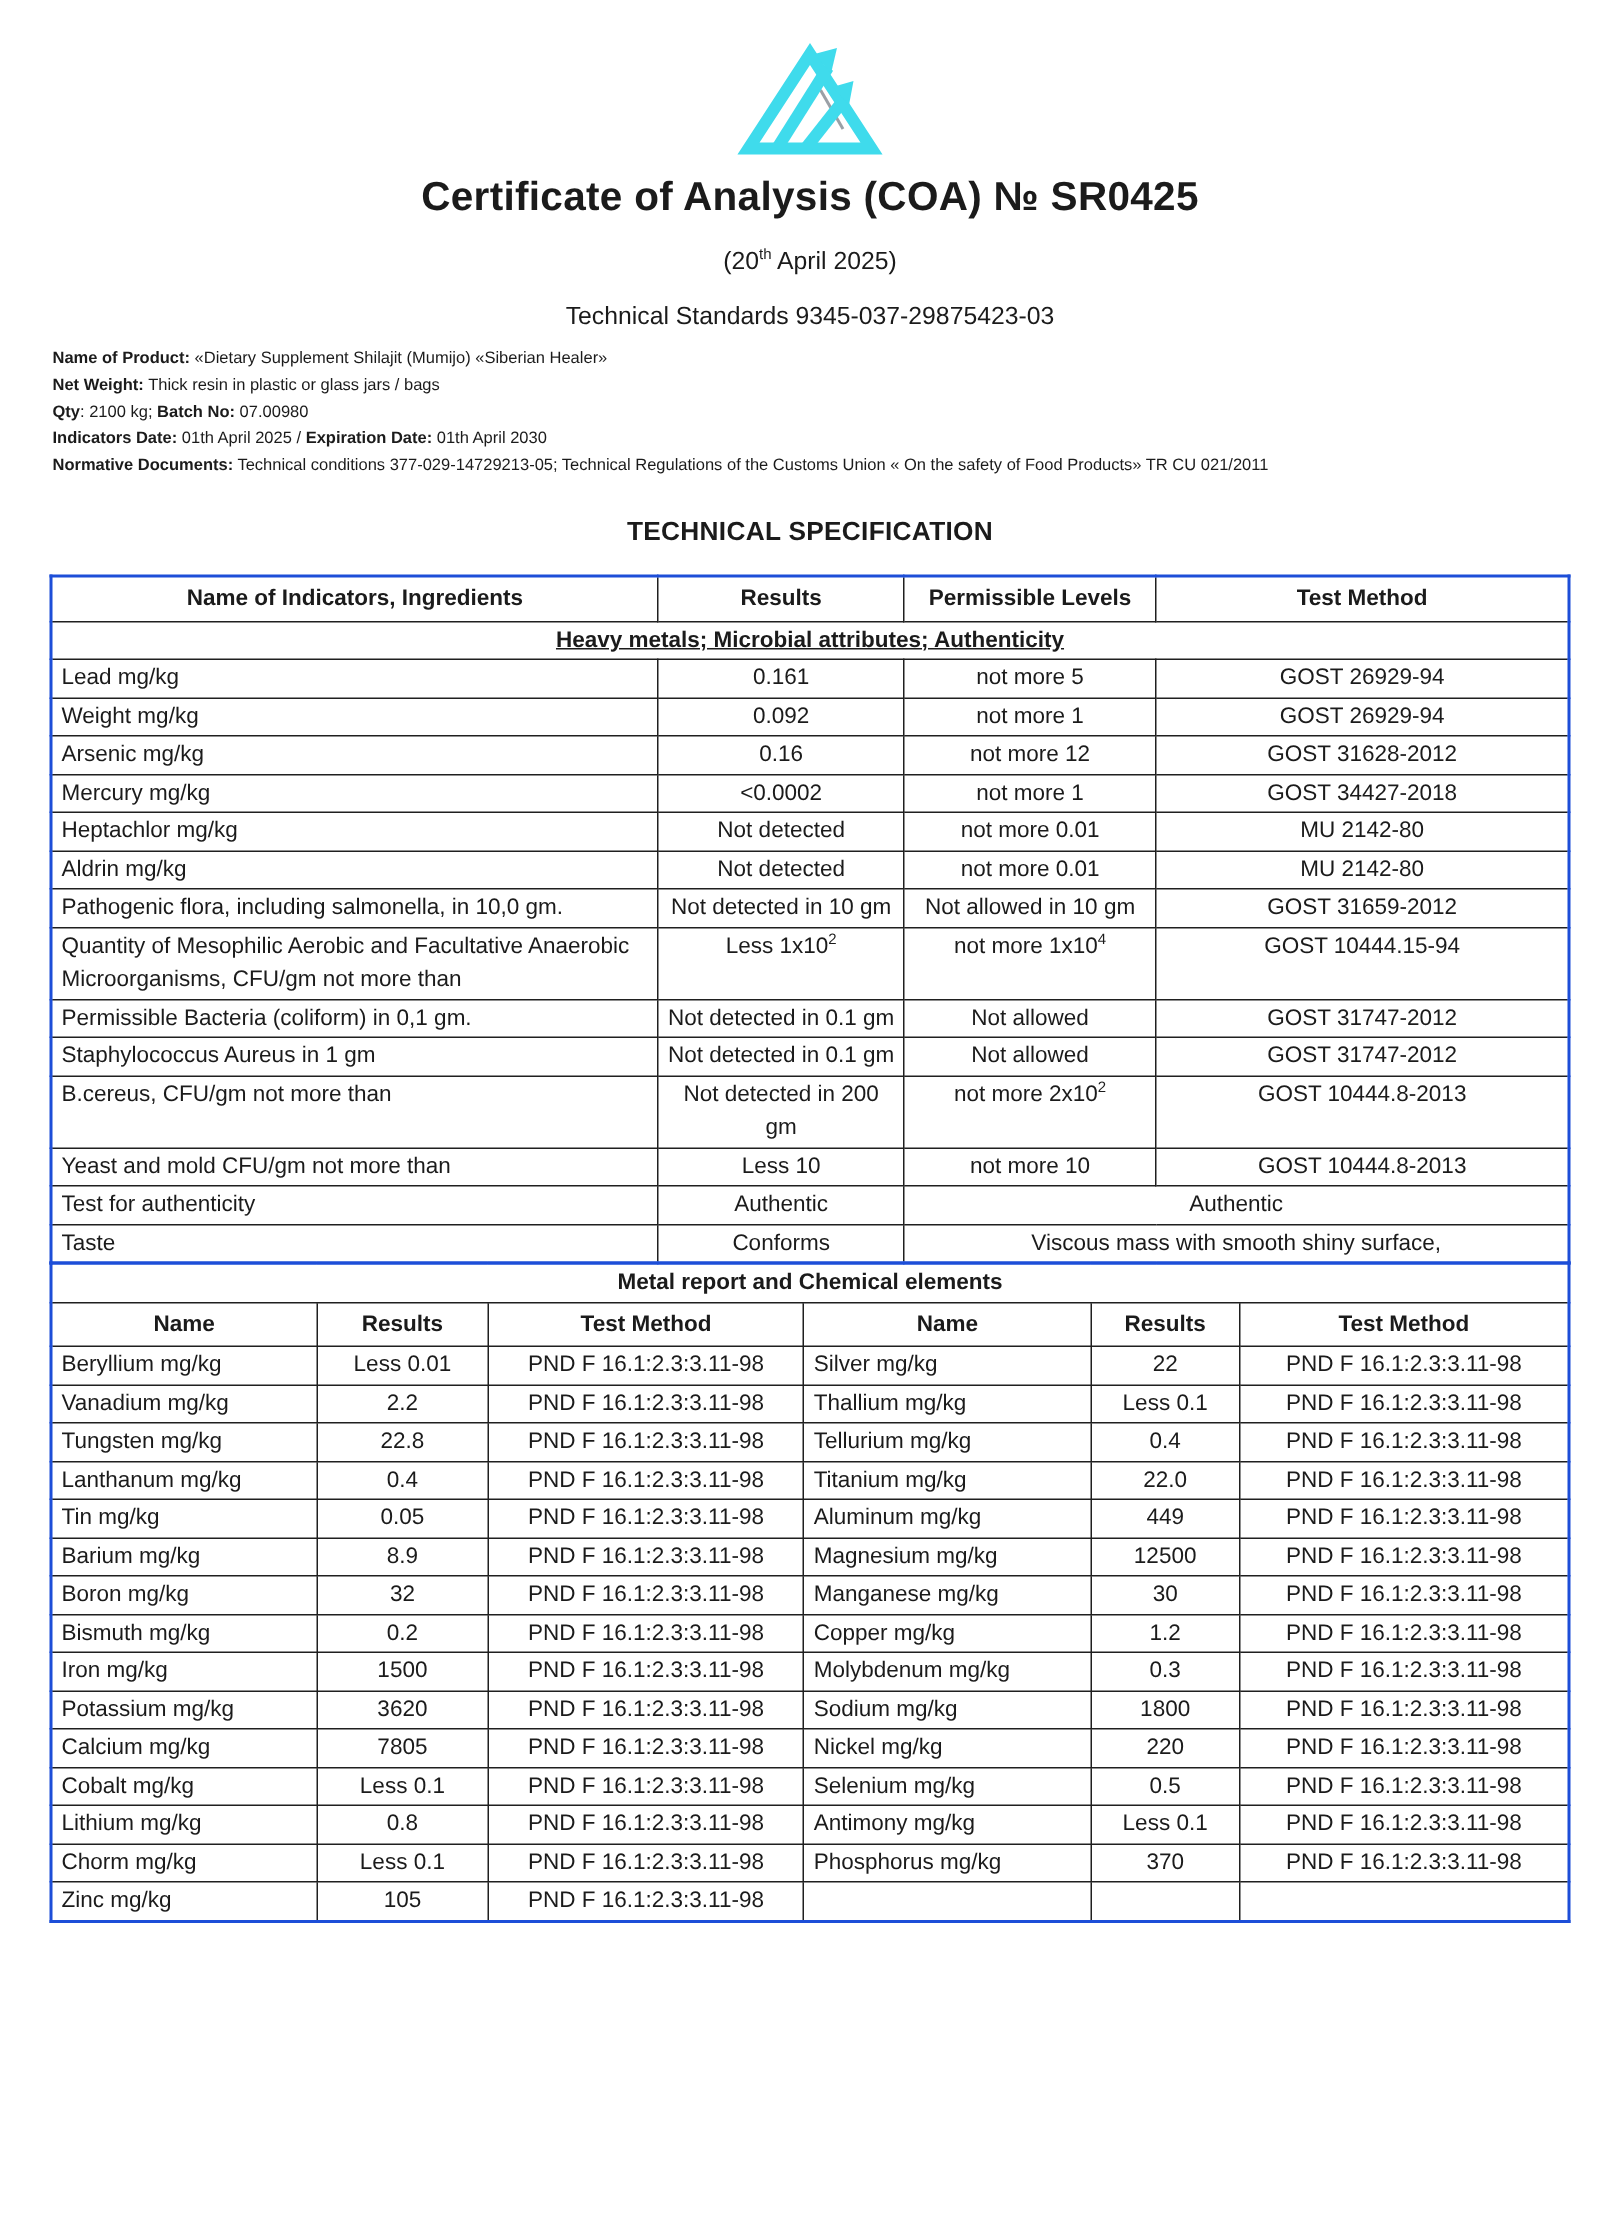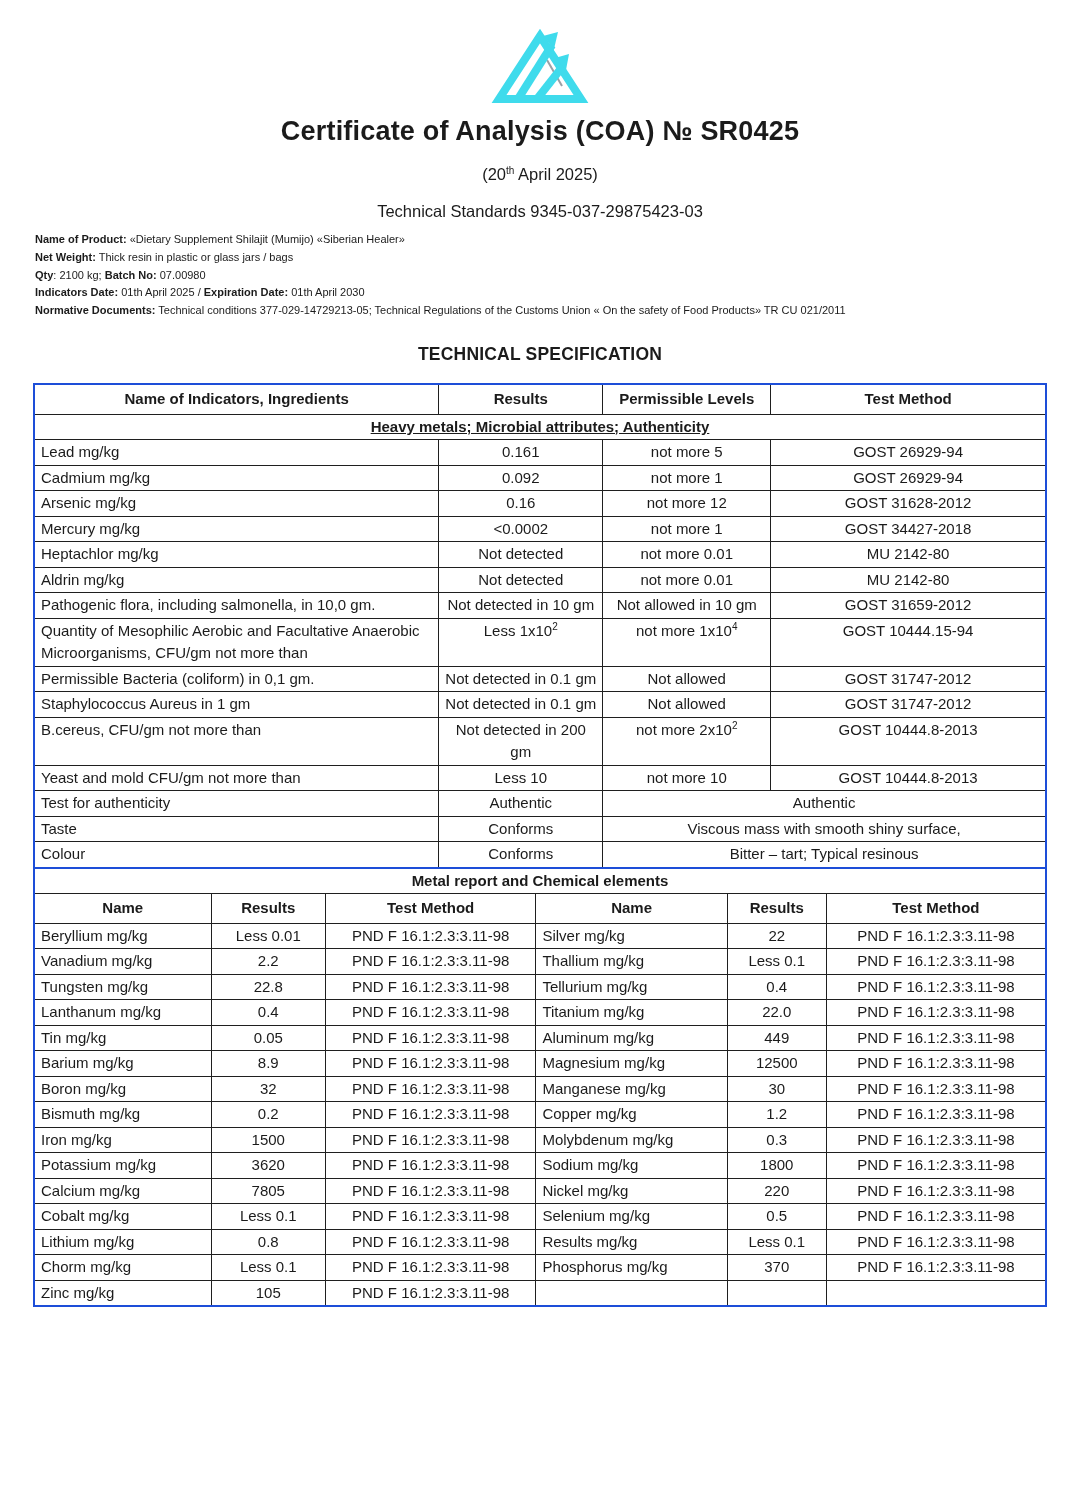--- a/index.html
+++ b/index.html
@@ -101,21 +101,21 @@
       </tr>
     </thead>
     <tbody id="spec-body">
         <tr>
           <td>Lead mg/kg</td>
           <td class="c">0.161</td>
           <td class="c">not more 5</td>
           <td class="c">GOST 26929-94</td>
         </tr>
         <tr>
-          <td>Cadmium mg/kg</td>
+          <td>Weight mg/kg</td>
           <td class="c">0.092</td>
           <td class="c">not more 1</td>
           <td class="c">GOST 26929-94</td>
         </tr>
         <tr>
           <td>Arsenic mg/kg</td>
           <td class="c">0.16</td>
           <td class="c">not more 12</td>
           <td class="c">GOST 31628-2012</td>
         </tr>
@@ -175,25 +175,20 @@
         </tr>
         <tr>
           <td>Test for authenticity</td>
           <td class="c">Authentic</td>
           <td class="c" colspan="2">Authentic</td>
         </tr>
         <tr>
           <td>Taste</td>
           <td class="c">Conforms</td>
           <td class="c" colspan="2">Viscous mass with smooth shiny surface,</td>
-        </tr>
-        <tr>
-          <td>Colour</td>
-          <td class="c">Conforms</td>
-          <td class="c" colspan="2">Bitter – tart; Typical resinous</td>
         </tr>
       </tbody>
   </table>
 
   <table class="outer" id="metals-table">
     <colgroup>
       <col style="width:17.5%">
         <col style="width:11.3%">
         <col style="width:20.8%">
       <col style="width:18.9%">
@@ -307,21 +302,21 @@
           <td class="c">Less 0.1</td>
           <td class="c">PND F 16.1:2.3:3.11-98</td>
           <td>Selenium mg/kg</td>
           <td class="c">0.5</td>
           <td class="c">PND F 16.1:2.3:3.11-98</td>
         </tr>
         <tr>
           <td>Lithium mg/kg</td>
           <td class="c">0.8</td>
           <td class="c">PND F 16.1:2.3:3.11-98</td>
-          <td>Results mg/kg</td>
+          <td>Antimony mg/kg</td>
           <td class="c">Less 0.1</td>
           <td class="c">PND F 16.1:2.3:3.11-98</td>
         </tr>
         <tr>
           <td>Chorm mg/kg</td>
           <td class="c">Less 0.1</td>
           <td class="c">PND F 16.1:2.3:3.11-98</td>
           <td>Phosphorus mg/kg</td>
           <td class="c">370</td>
           <td class="c">PND F 16.1:2.3:3.11-98</td>

